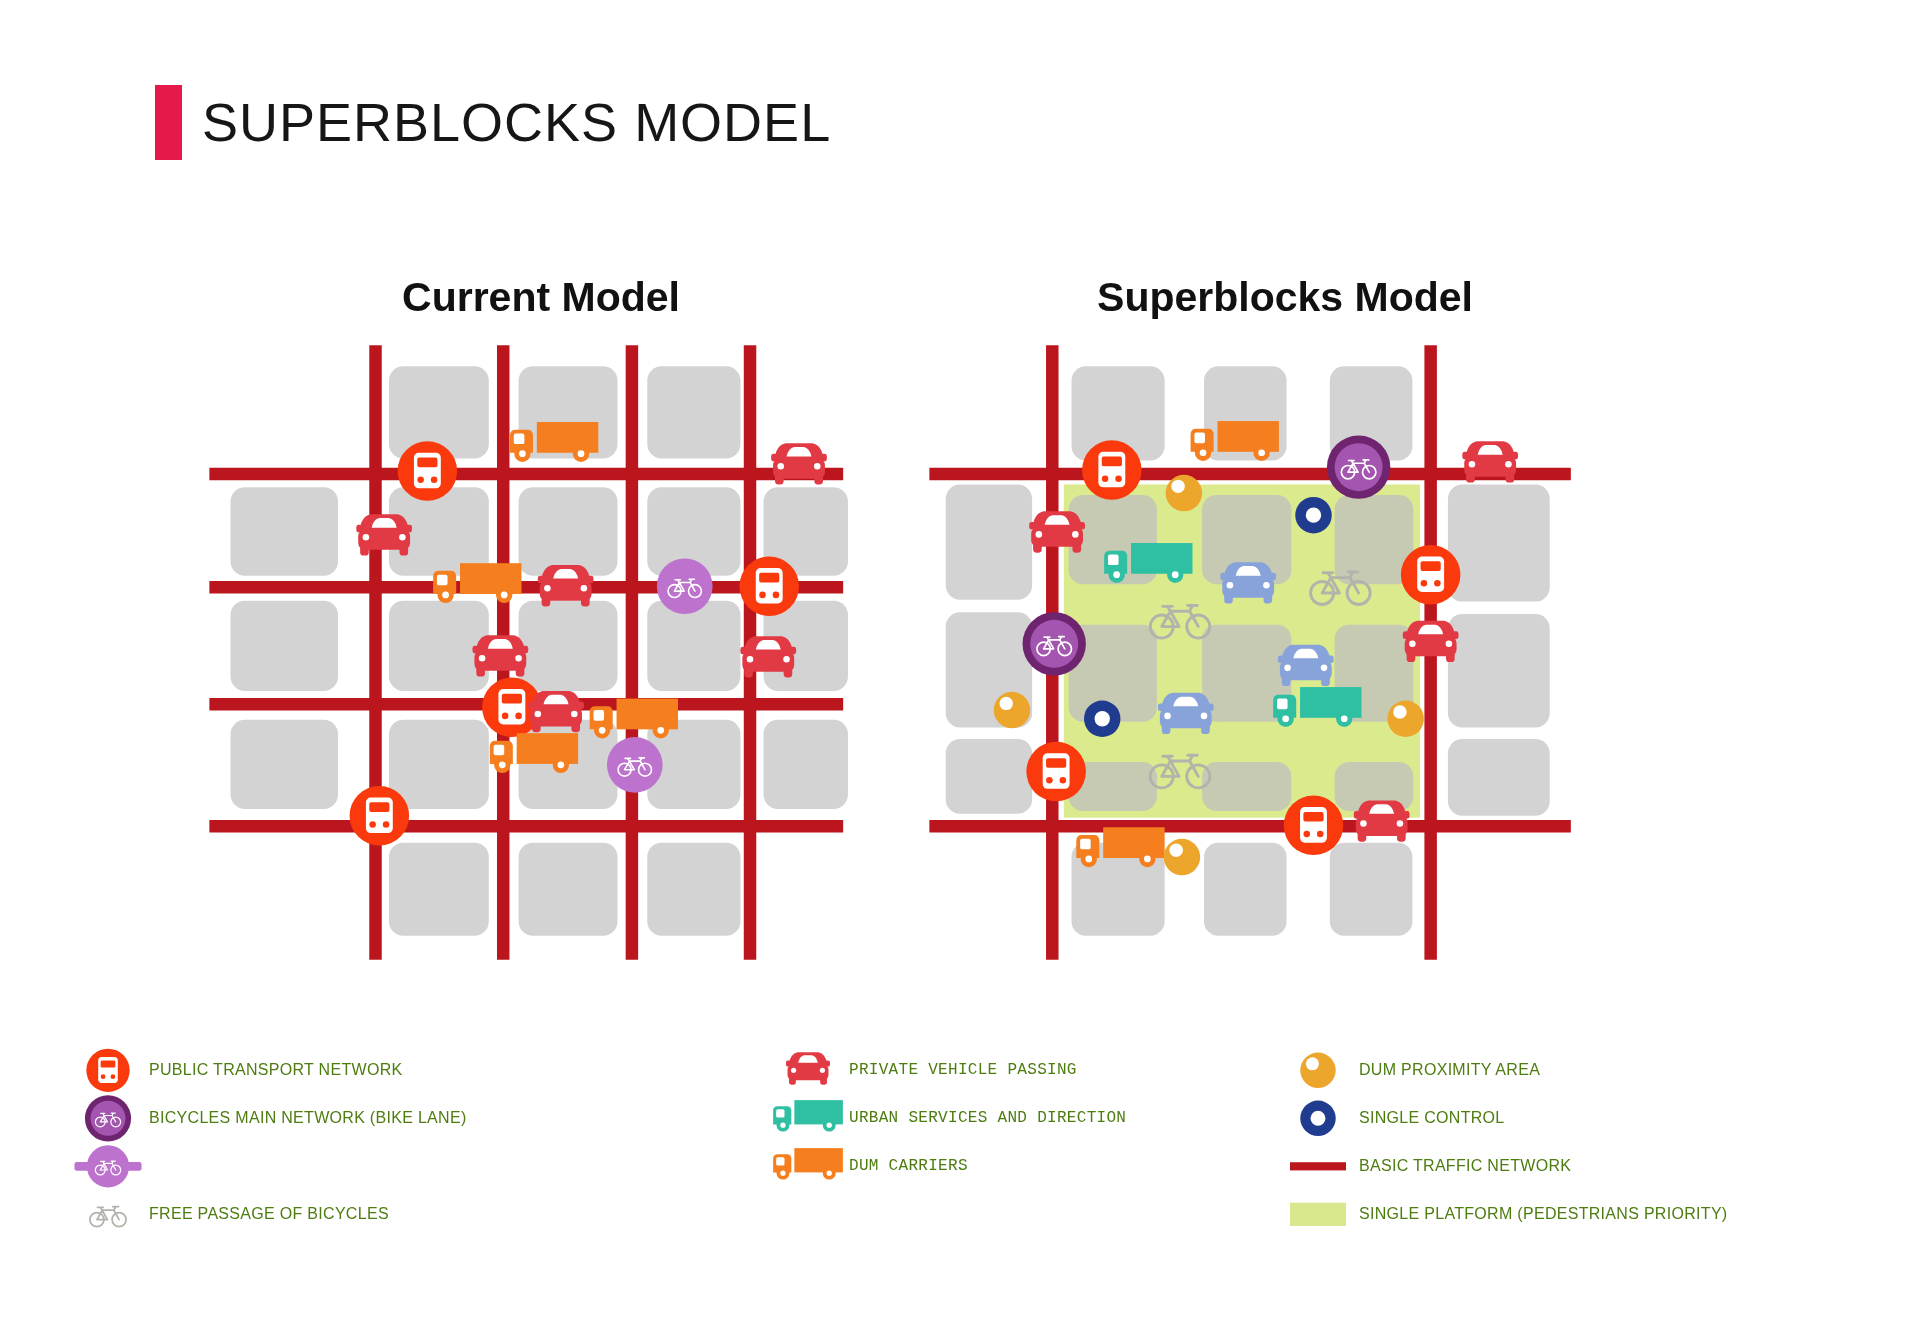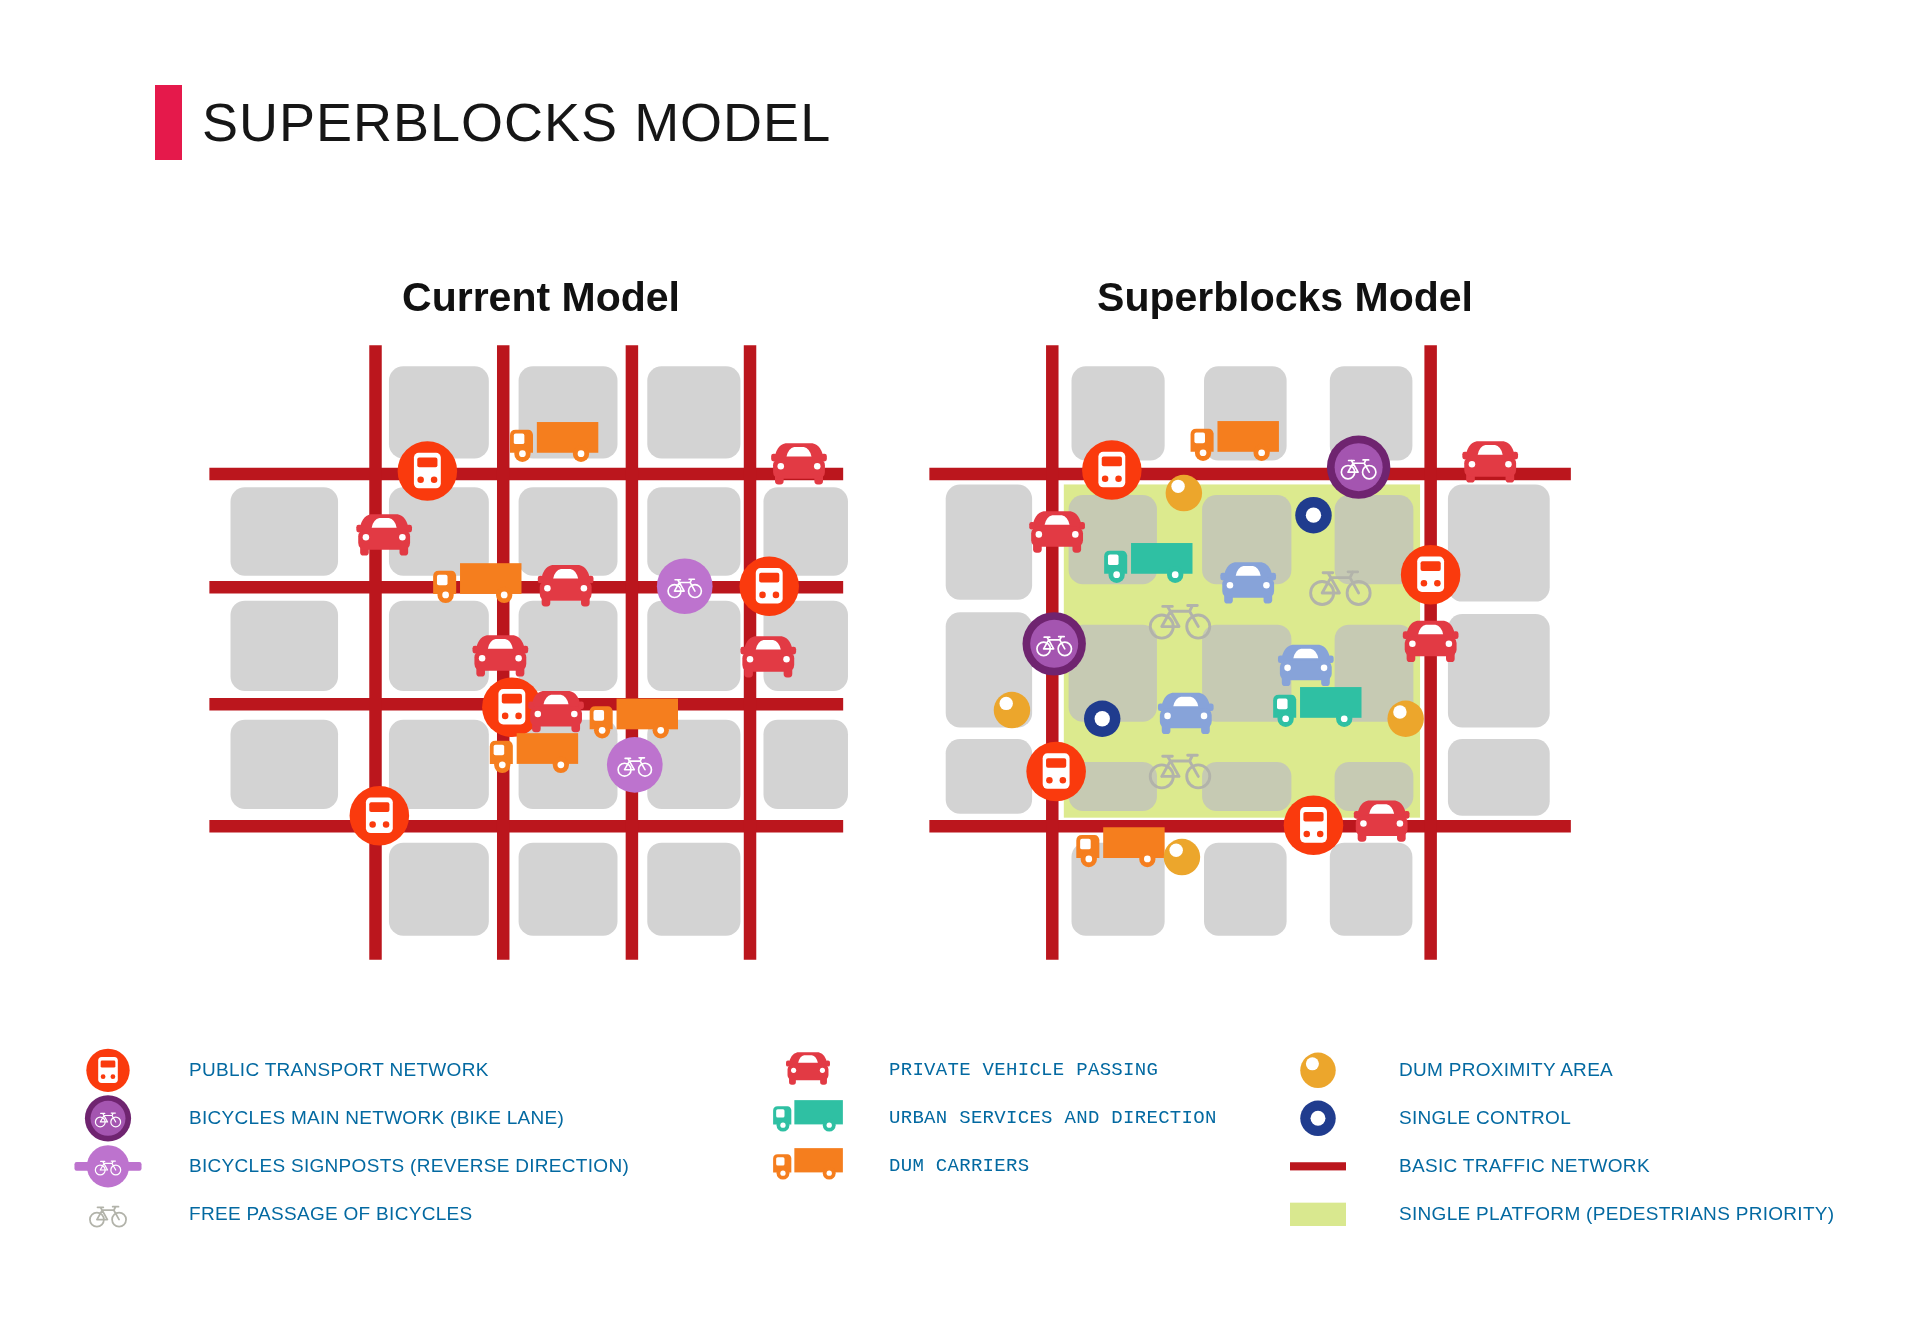--- a/index.html
+++ b/index.html
@@ -16,21 +16,21 @@
   .citymap{position:absolute;top:326px;width:730px;height:653px;}
   #map-current{left:168px;}
   #map-superblocks{left:912px;}
   .legend-col{position:absolute;top:1046px;}
   #lcol-0{left:80px;}
   #lcol-1{left:780px;font-family:Liberation Mono, monospace;}
   #lcol-2{left:1290px;}
   .lrow{display:flex;align-items:center;height:48px;gap:13px;}
   .licon{width:56px;flex:0 0 56px;overflow:visible;}
   svg{overflow:visible;}
-  .llabel{font-size:19px;color:#0369a1;letter-spacing:0.3px;white-space:nowrap;margin-left:40px;}
+  .llabel{font-size:16px;color:#4d7c0f;letter-spacing:0.3px;white-space:nowrap;}
 </style>
 </head>
 <body>
 
 <svg width="0" height="0" style="position:absolute" aria-hidden="true">
   <defs>
     <g id="g-bike" fill="none" stroke="currentColor" stroke-width="3" stroke-linecap="round" stroke-linejoin="round">
       <circle cx="-19" cy="9" r="12"></circle>
         <circle cx="19" cy="9" r="12"></circle>
       <path d="M-19,9 L-10,-7 L10,-7 L19,9 M-10,-7 L-1,9 L-19,9 M10,-7 L13,-13 M8,-13 L18,-13 M-10,-7 L-13,-12 M-18,-12 L-8,-12"></path>
@@ -227,21 +227,20 @@
     <div class="lrow">
       <svg class="licon" viewBox="-48 -40 96 80">
         <use href="#s-bike-main" transform="scale(1.2)"></use>
       </svg>
       <span class="llabel">BICYCLES MAIN NETWORK (BIKE LANE)</span>
     </div>
     <div class="lrow">
       <svg class="licon" viewBox="-48 -40 96 80">
         <use href="#s-bike-sign-leg" transform="scale(1.25)"></use>
       </svg>
-      <span class="llabel">BICYCLES SIGNPOSTS (REVERSE DIRECTION)</span>
     </div>
     <div class="lrow">
       <svg class="licon" viewBox="-48 -40 96 80" style="color: rgb(178, 179, 170);">
         <use href="#s-bike-free" transform="scale(1)"></use>
       </svg>
       <span class="llabel">FREE PASSAGE OF BICYCLES</span>
     </div>
   </div>
 <div class="legend-col" id="lcol-1">
     <div class="lrow">

